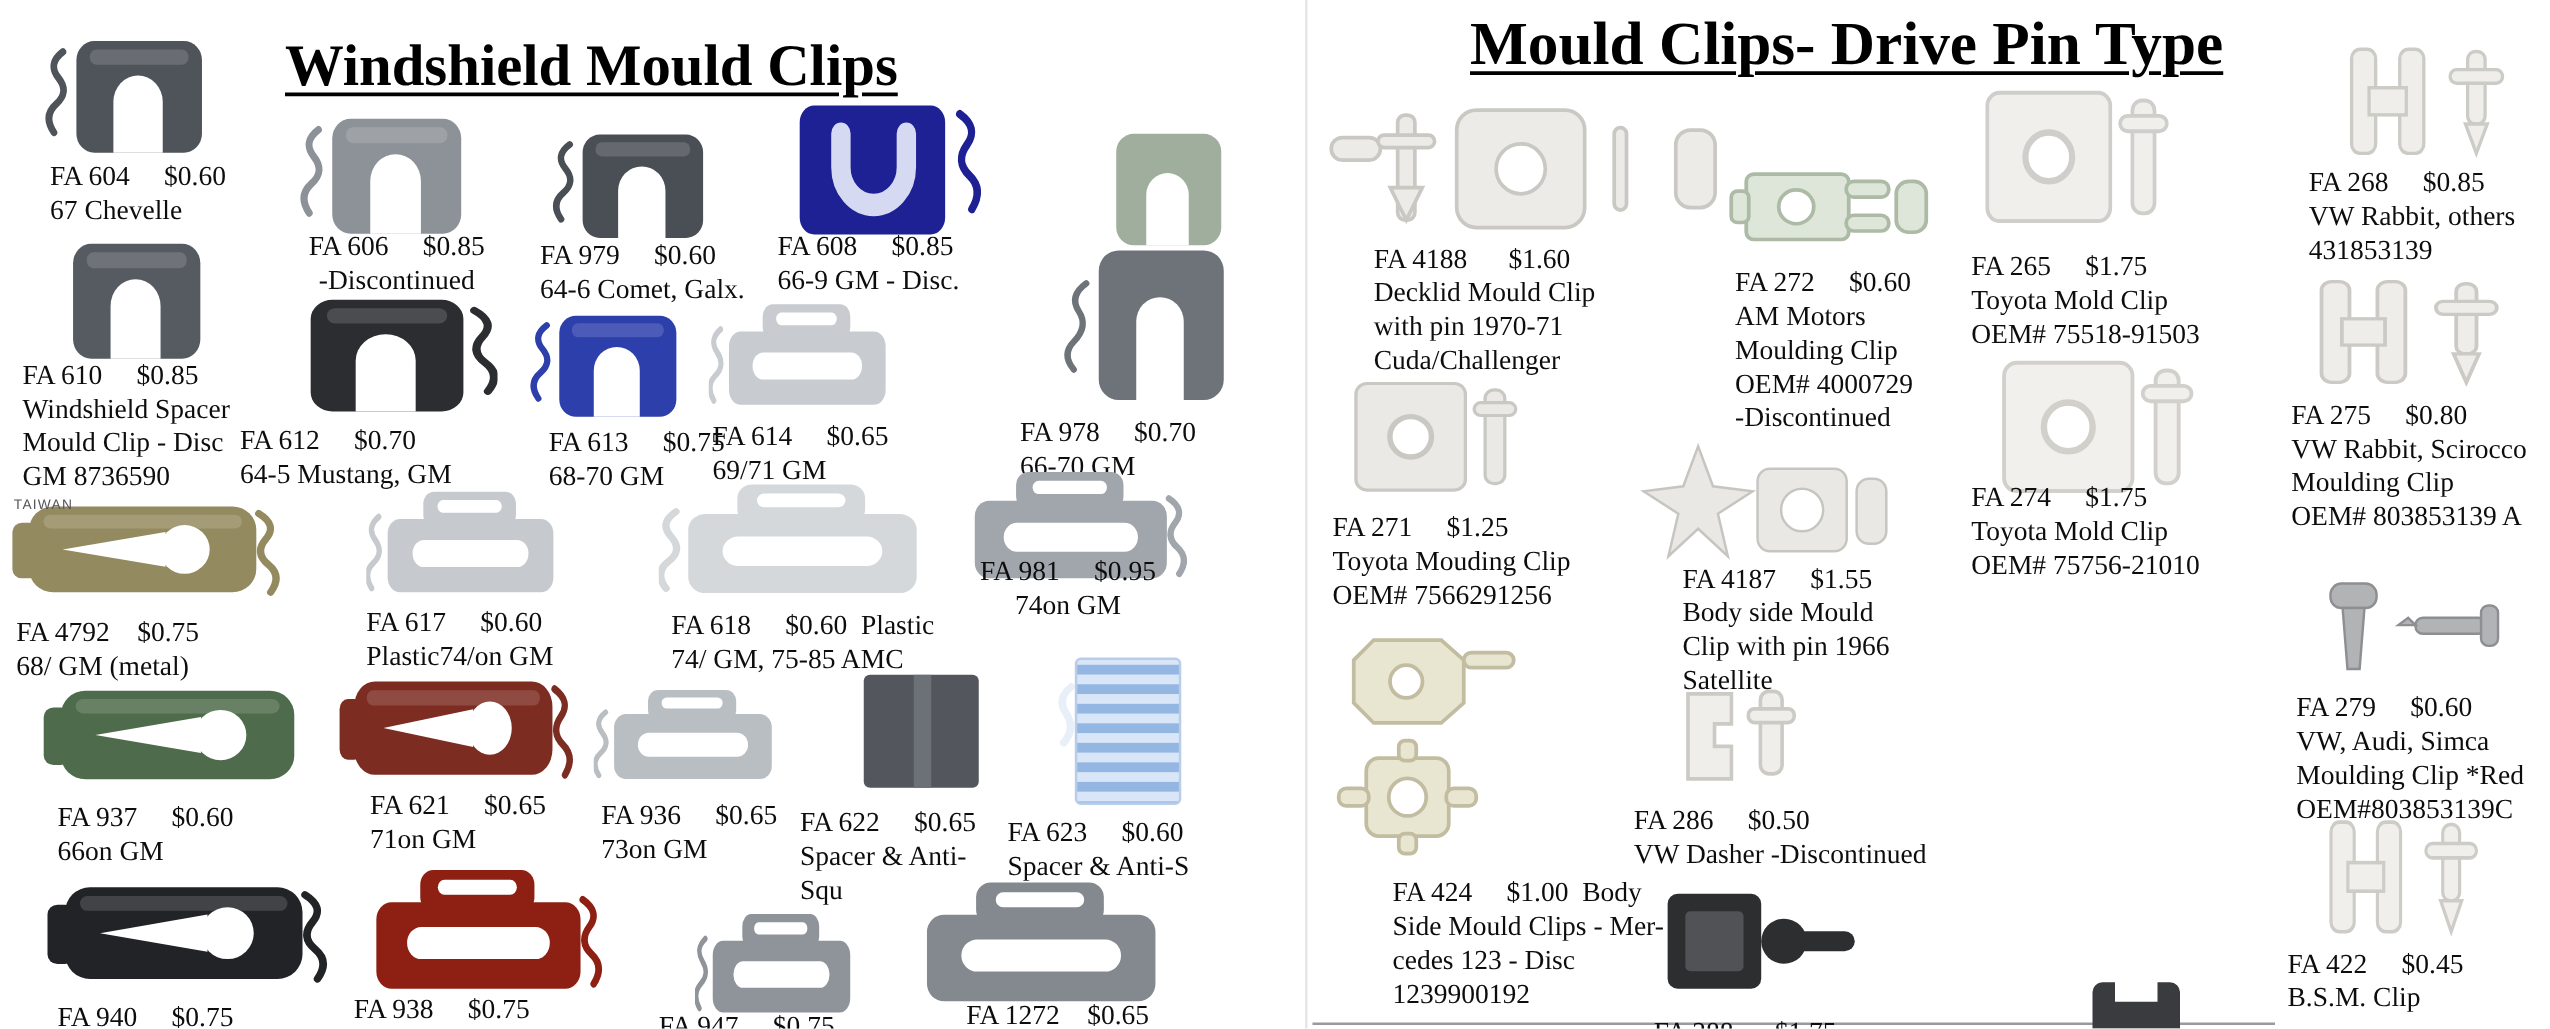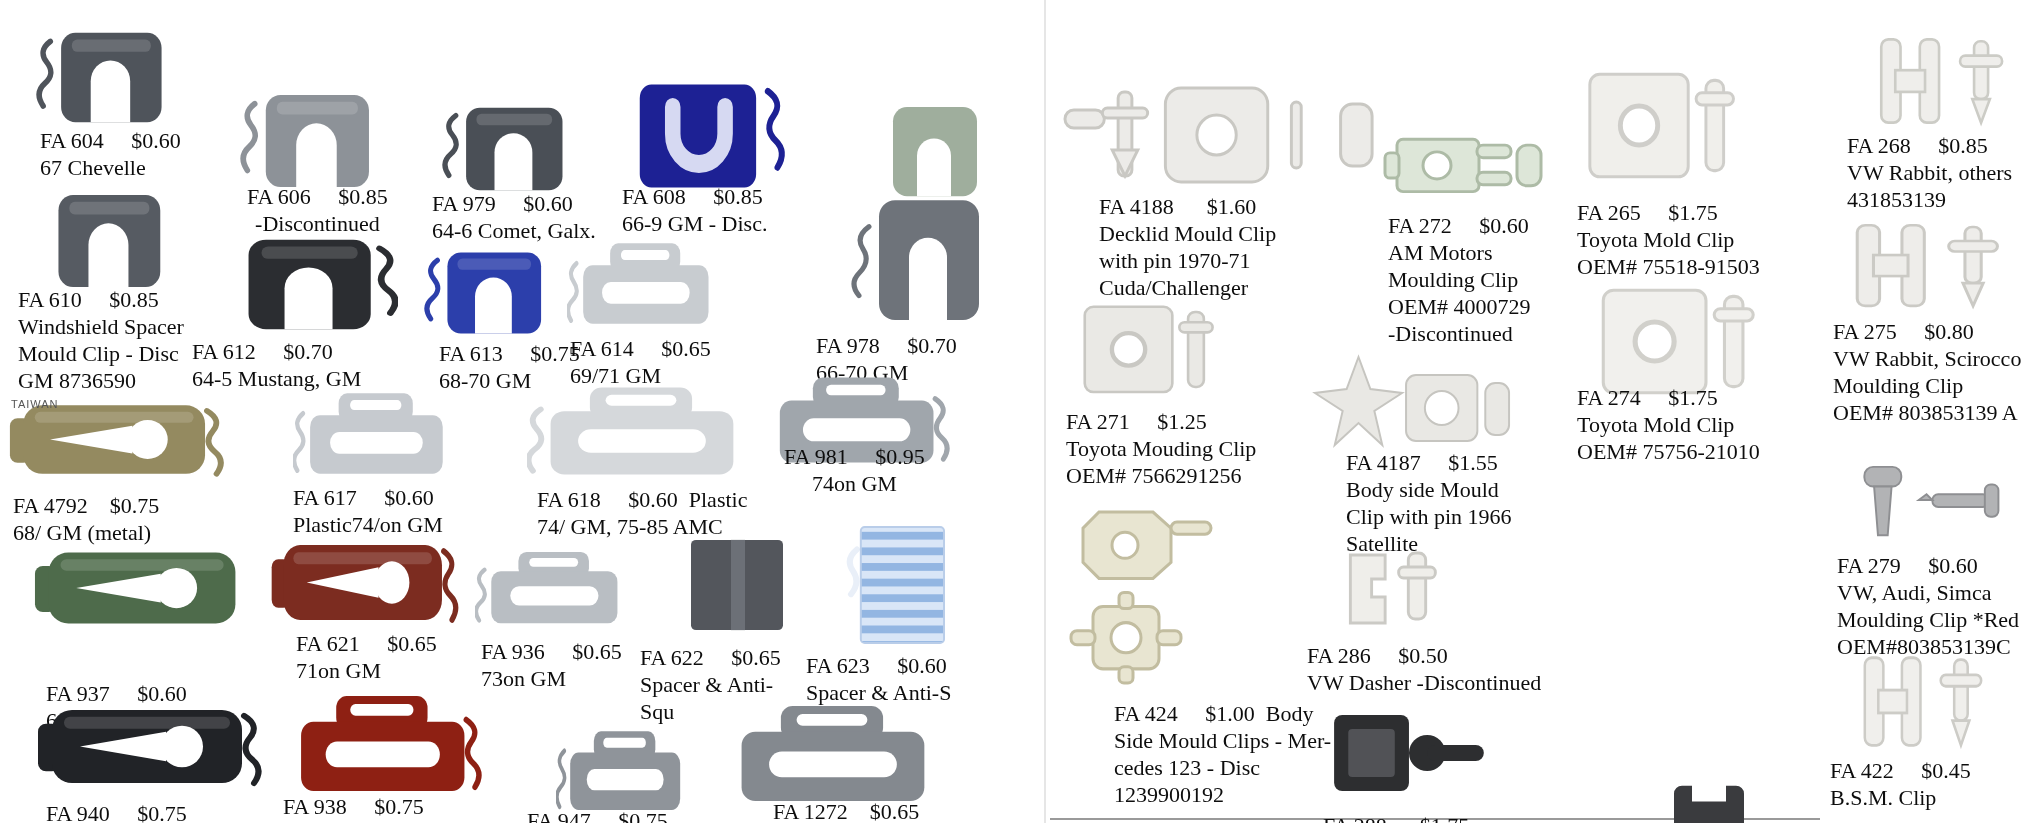--- a/index.html
+++ b/index.html
@@ -20,20 +20,22 @@
   .img-label { position:absolute; left:3px; top:2px; font-size:11px; color:#555;
     font-family:"Liberation Sans", sans-serif; letter-spacing:1px; }
   .caption { position:absolute; font-size:22px; line-height:27px; white-space:pre; color:#0d0d0d; }
   .vrule { position:absolute; left:1044px; top:0; width:2px; height:823px; background:#e6e6e6; }
   .hrule { position:absolute; left:1050px; top:818px; width:770px; height:2px; background:#9a9a9a; }
 </style>
 </head>
 <body>
 
 <div class="page">
+  <h1 class="title title-left">Windshield Mould Clips</h1>
+  <h1 class="title title-right">Mould Clips- Drive Pin Type</h1>
   <div class="vrule"></div>
   <div class="hrule"></div>
   <div id="items-layer">
       <div class="clip-img" style="left: 36px; top: 30px; width: 148px; height: 95px;">
         <svg viewBox="0 0 165 100" preserveAspectRatio="none">
           <path d="M16 12 q-14 10 -4 22 q10 12 -2 22 q-12 10 -2 24" fill="none" stroke="#4f545b" stroke-width="6" stroke-linecap="round"></path>
           <rect x="28" y="3" width="112" height="94" rx="16" fill="#4f545b"></rect>
           <rect x="40" y="10" width="88" height="13" rx="6" fill="#ffffff" opacity="0.15"></rect>
           <path d="M61 97 V54 a22 22 0 0 1 44 0 V97 Z" fill="#ffffff"></path>
         </svg>
@@ -155,21 +157,21 @@
       <div class="caption" style="left: 784px; top: 443px; text-align: center;"><div>FA 981     $0.95</div><div>74on GM</div></div>
       <div class="clip-img" style="left: 33px; top: 543px; width: 226px; height: 91px;">
         <svg viewBox="0 0 230 95" preserveAspectRatio="none">
           <rect x="2" y="24" width="22" height="48" rx="8" fill="#4e6b4b"></rect>
           <rect x="16" y="10" width="190" height="74" rx="20" fill="#4e6b4b"></rect>
           <rect x="28" y="17" width="166" height="12" rx="6" fill="#ffffff" opacity="0.15"></rect>
           <circle cx="146" cy="47" r="21" fill="#ffffff"></circle>
           <polygon points="44,47 130,32 130,62" fill="#ffffff"></polygon>
         </svg>
       </div>
-      <div class="caption" style="left: 46px; top: 640px; margin-top: 40px;"><div>FA 937     $0.60</div><div>66on GM</div></div>
+      <div class="caption" style="left: 46px; top: 640px;"><div>FA 937     $0.60</div><div>66on GM</div></div>
       <div class="clip-img" style="left: 270px; top: 535px; width: 192px; height: 96px;">
         <svg viewBox="0 0 230 95" preserveAspectRatio="none">
           <path d="M208 16 q16 10 6 22 q-10 12 2 22 q12 10 2 24" fill="none" stroke="#7c2c20" stroke-width="6" stroke-linecap="round"></path>
           <rect x="2" y="24" width="22" height="48" rx="8" fill="#7c2c20"></rect>
           <rect x="16" y="10" width="190" height="74" rx="20" fill="#7c2c20"></rect>
           <rect x="28" y="17" width="166" height="12" rx="6" fill="#ffffff" opacity="0.15"></rect>
           <circle cx="146" cy="47" r="21" fill="#ffffff"></circle>
           <polygon points="44,47 130,32 130,62" fill="#ffffff"></polygon>
         </svg>
       </div>

